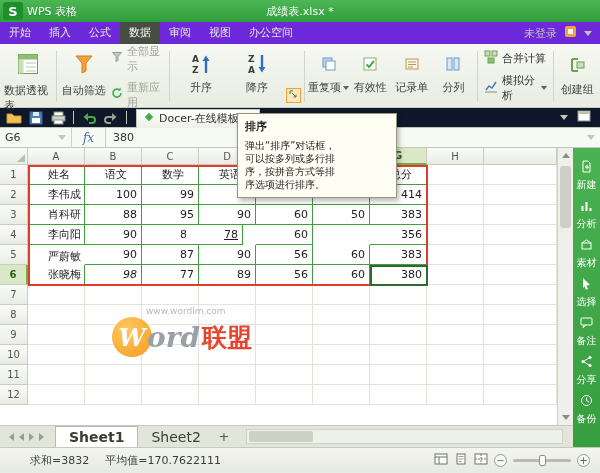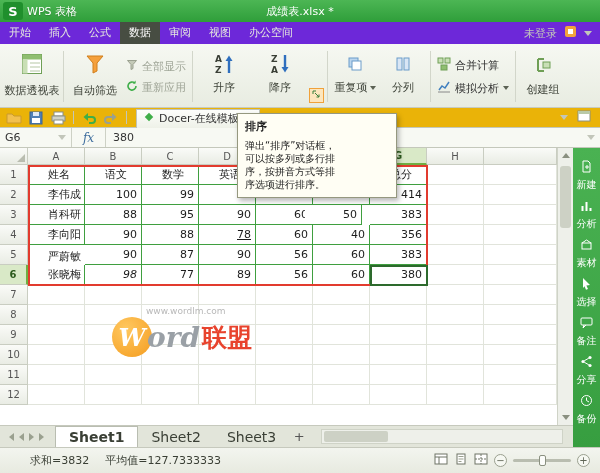--- a/index.html
+++ b/index.html
@@ -27,21 +27,21 @@
   .stack{display:flex;flex-direction:column;justify-content:center;gap:6px;padding:0 3px;}
   .smallbtn{display:flex;align-items:center;gap:4px;font-size:11px;}
   .disabled{color:#a0a698;}
   .groupC{position:relative;display:flex;padding-right:16px;}
   .launcher{position:absolute;right:0;bottom:4px;width:15px;height:15px;border:1px solid #f0a13a;background:#fde6bd;display:flex;align-items:center;justify-content:center;}
   .medbtn{width:48px;display:flex;flex-direction:column;align-items:center;padding-top:10px;gap:5px;font-size:11px;color:#3c4137;}
   .medbtn .withchev{display:flex;align-items:center;gap:2px;text-align:center;}
   .chev-s{width:0;height:0;border-left:3px solid transparent;border-right:3px solid transparent;border-top:4px solid #5c6254;display:inline-block;}
 
   
-  .doctabbar{position:absolute;top:108px;left:0;right:0;height:20px;background:#eab308;border-bottom:1px solid #c4c8bb;display:flex;align-items:center;padding:0 4px;gap:2px;z-index:8;}
+  .doctabbar{position:absolute;top:108px;left:0;right:0;height:20px;background:#0f172a;border-bottom:1px solid #c4c8bb;display:flex;align-items:center;padding:0 4px;gap:2px;z-index:8;}
   .qicon{width:20px;height:18px;display:flex;align-items:center;justify-content:center;}
   .dsep{width:1px;height:13px;background:#c2c6ba;margin:0 3px;}
   .doctab{height:19px;margin-top:1px;display:flex;align-items:center;gap:5px;background:linear-gradient(#fdfefb,#eef1e8);border:1px solid #bfc3b7;border-bottom:none;padding:0 7px;color:#333;margin-left:4px;}
   .tab-close{color:#98a08f;font-size:10px;line-height:10px;}
   .doctab-right{margin-left:auto;display:flex;align-items:center;gap:9px;padding-right:5px;}
 
   
   .formulabar{position:absolute;top:128px;left:0;right:0;height:20px;background:#f7f9f3;border-bottom:1px solid #c4c8bb;display:flex;align-items:stretch;z-index:8;}
   .namebox{width:72px;border-right:1px solid #cdd1c5;display:flex;align-items:center;padding:0 5px;}
   .nb-text{flex:1;}
@@ -205,20 +205,34 @@
   <div class="rsep"></div>
   <div class="medbtn">
     <span><svg width="16" height="16">
           <rect x="2" y="2" width="9" height="9" fill="#bcd6ee" stroke="#6b9cc9"></rect>
           <rect x="5" y="5" width="9" height="9" fill="#fff" stroke="#6b9cc9"></rect>
         </svg></span>
     <span class="withchev">
         <span>重复项</span>
         <span class="chev-s"></span>
       </span>
+  </div>
+  <div class="medbtn">
+    <span><svg width="16" height="16">
+          <rect x="2" y="2" width="12" height="12" fill="#fff" stroke="#8fae77"></rect>
+          <path d="M4.5 8.5 7 11l5-6" fill="none" stroke="#3fae49" stroke-width="2"></path>
+        </svg></span>
+    <span>有效性</span>
+  </div>
+  <div class="medbtn">
+    <span><svg width="16" height="16">
+          <rect x="2" y="3" width="12" height="10" fill="#fdf6e2" stroke="#b09a5d"></rect>
+          <path d="M4 6h8M4 8.5h8M4 11h5" stroke="#b09a5d"></path>
+        </svg></span>
+    <span>记录单</span>
   </div>
   <div class="medbtn">
     <span><svg width="16" height="16">
           <rect x="2" y="2" width="5" height="12" fill="#d9e6f5" stroke="#6b9cc9"></rect>
           <rect x="9" y="2" width="5" height="12" fill="#d9e6f5" stroke="#6b9cc9"></rect>
         </svg></span>
     <span>分列</span>
   </div>
   <div class="rsep"></div>
   <div class="stack">
@@ -358,31 +372,30 @@
     <div class="cell tbl num" style="left: 313px; top: 37px; width: 57px; height: 20px;">39</div>
     <div class="cell tbl num" style="left: 370px; top: 37px; width: 57px; height: 20px;">414</div>
     <div class="cell" style="left: 427px; top: 37px; width: 57px; height: 20px;"></div>
     <div class="cell" style="left: 484px; top: 37px; width: 73px; height: 20px;"></div>
     <div class="rh" style="left: 0px; top: 57px; width: 28px; height: 20px;">3</div>
     <div class="cell tbl" style="left: 28px; top: 57px; width: 57px; height: 20px;">肖科研</div>
     <div class="cell tbl num" style="left: 85px; top: 57px; width: 57px; height: 20px;">88</div>
     <div class="cell tbl num" style="left: 142px; top: 57px; width: 57px; height: 20px;">95</div>
     <div class="cell tbl num" style="left: 199px; top: 57px; width: 57px; height: 20px;">90</div>
     <div class="cell tbl num" style="left: 256px; top: 57px; width: 57px; height: 20px;">60</div>
-    <div class="cell tbl num" style="left: 305px; top: 57px; width: 57px; height: 20px;">50</div>
+    <div class="cell tbl num" style="left: 313px; top: 57px; width: 57px; height: 20px;">50</div>
     <div class="cell tbl num" style="left: 370px; top: 57px; width: 57px; height: 20px;">383</div>
     <div class="cell" style="left: 427px; top: 57px; width: 57px; height: 20px;"></div>
     <div class="cell" style="left: 484px; top: 57px; width: 73px; height: 20px;"></div>
     <div class="rh" style="left: 0px; top: 77px; width: 28px; height: 20px;">4</div>
     <div class="cell tbl" style="left: 28px; top: 77px; width: 57px; height: 20px;">李向阳</div>
     <div class="cell tbl num" style="left: 85px; top: 77px; width: 57px; height: 20px;">90</div>
     <div class="cell tbl num" style="left: 142px; top: 77px; width: 57px; height: 20px;">88</div>
-    <div class="cell tbl num" style="left: 199px; top: 77px; width: 57px; height: 20px; text-decoration: underline;">78</div>
+    <div class="cell tbl num" style="left: 186px; top: 77px; width: 57px; height: 20px; text-decoration: underline;">78</div>
     <div class="cell tbl num" style="left: 256px; top: 77px; width: 57px; height: 20px;">60</div>
-    <div class="cell tbl num" style="left: 313px; top: 77px; width: 57px; height: 20px;">40</div>
     <div class="cell tbl num" style="left: 370px; top: 77px; width: 57px; height: 20px;">356</div>
     <div class="cell" style="left: 427px; top: 77px; width: 57px; height: 20px;"></div>
     <div class="cell" style="left: 484px; top: 77px; width: 73px; height: 20px;"></div>
     <div class="rh" style="left: 0px; top: 97px; width: 28px; height: 20px;">5</div>
     <div class="cell tbl" style="left: 28px; top: 99px; width: 78px; height: 20px; font-family: Liberation Mono, monospace;">严蔚敏</div>
     <div class="cell tbl num" style="left: 85px; top: 97px; width: 57px; height: 20px;">90</div>
     <div class="cell tbl num" style="left: 142px; top: 97px; width: 57px; height: 20px;">87</div>
     <div class="cell tbl num" style="left: 199px; top: 97px; width: 57px; height: 20px;">90</div>
     <div class="cell tbl num" style="left: 256px; top: 97px; width: 57px; height: 20px;">56</div>
     <div class="cell tbl num" style="left: 313px; top: 97px; width: 57px; height: 20px;">60</div>
@@ -533,31 +546,30 @@
 
 <div class="sheetbar">
   <div class="snav">
     <span class="tl"></span>
     <span class="tl"></span>
     <span class="tr"></span>
     <span class="tr"></span>
   </div>
   <div class="stab active">Sheet1</div>
   <div class="stab">Sheet2</div>
-  <div class="stab">Sheet3</div>
   <div class="stab-add">+</div>
   <div class="hscroll">
     <div class="hthumb"></div>
   </div>
 </div>
 
 <div class="statusbar">
   <div class="st-left">
     <span>求和=3832</span>
-    <span>平均值=127.7333333</span>
+    <span>平均值=170.7622111</span>
   </div>
   <div class="st-right">
     <span><svg width="14" height="12">
           <rect x="1" y="1" width="12" height="10" fill="#fff" stroke="#6f7566"></rect>
           <path d="M1 4h12M5 4v7" stroke="#6f7566"></path>
         </svg></span>
     <span><svg width="14" height="12">
           <rect x="3" y="1" width="8" height="10" fill="#fff" stroke="#6f7566"></rect>
           <path d="M4.5 3.5h5M4.5 6h5M4.5 8.5h3" stroke="#9aa08f"></path>
         </svg></span>

